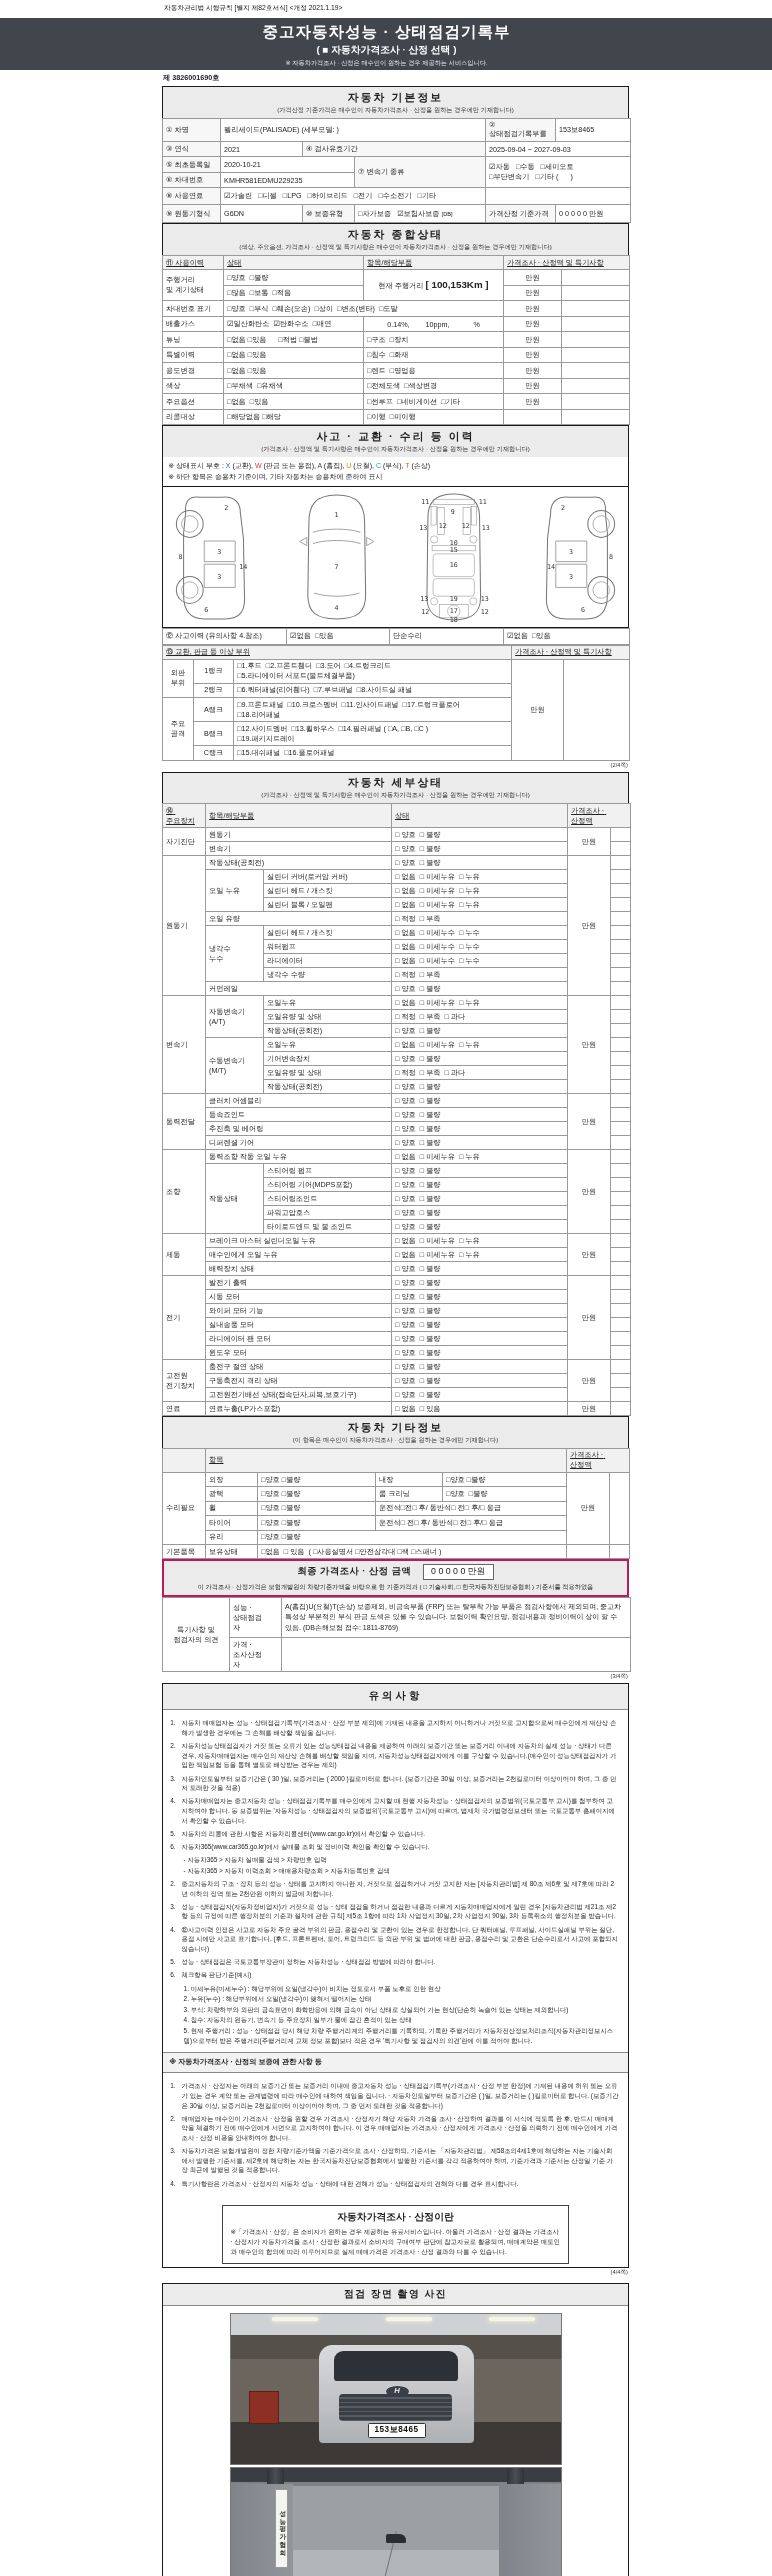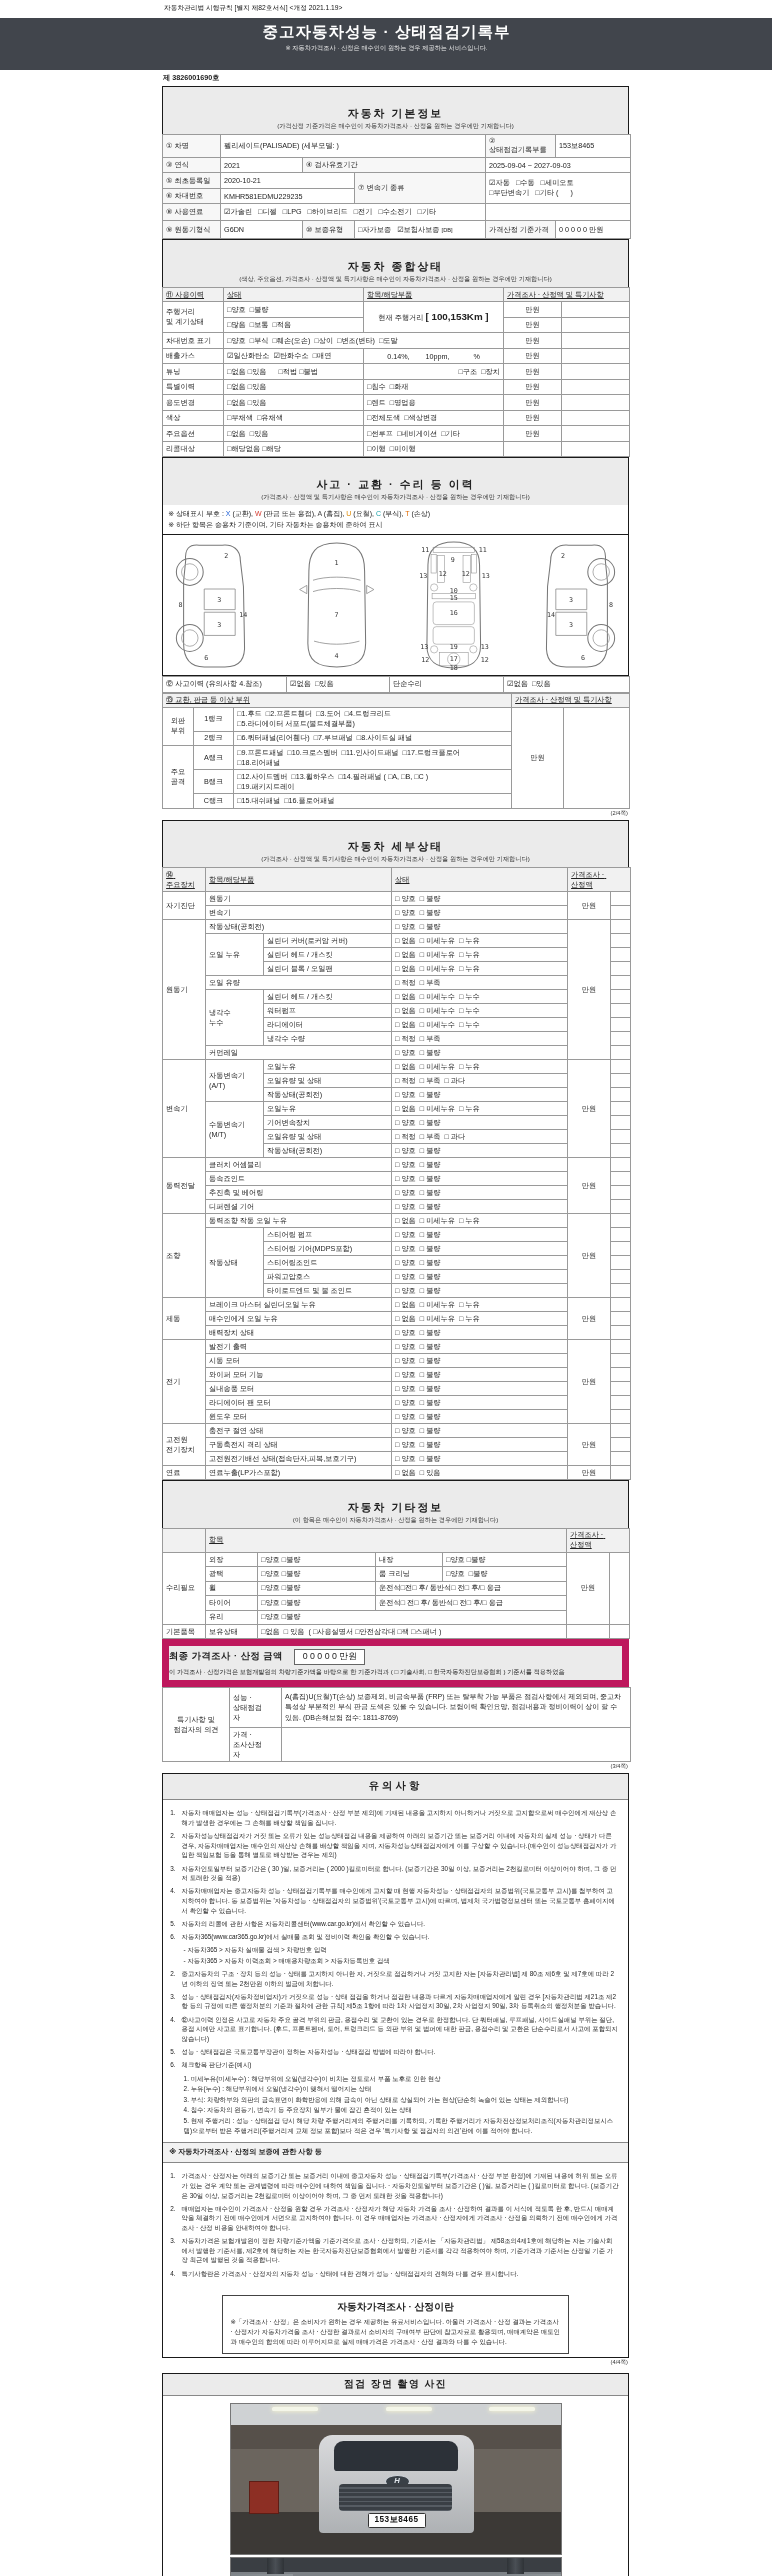--- a/index.html
+++ b/index.html
@@ -6,38 +6,38 @@
   .page{position:relative;width:773px;height:2576px;background:#fff;overflow:hidden;
         font-family:"Liberation Sans","DejaVu Sans",sans-serif;color:#222;}
   .topnote{position:absolute;left:164px;top:4.1px;font-size:6.7px;color:#111;}
   .band{position:absolute;left:0;top:17.5px;width:773px;height:52px;background:#41454c;color:#fff;text-align:center;}
   .band .t1{font-size:15.5px;font-weight:bold;letter-spacing:1px;padding-top:4.1px;}
   .band .t2{font-size:9.8px;font-weight:bold;margin-top:1.5px;}
   .band .t3{font-size:6.2px;color:#e8e8e8;margin-top:1.5px;}
   .doc{position:absolute;left:162px;top:72px;width:467px;}
   .docno{font-size:7.2px;font-weight:bold;margin:1px 0 3.1px 1px;}
   .sech{background:#ebebeb;border:1px solid #1a1a1a;border-bottom:none;text-align:center;padding:3.6px 0 3.1px 0;}
-  .sech .st{font-size:10.8px;font-weight:bold;letter-spacing:2.1px;margin-top:16px;}
+  .sech .st{font-size:10.8px;font-weight:bold;letter-spacing:2.1px;}
   .sech .ss{font-size:6.2px;margin-top:1px;color:#333;}
   table{border-collapse:collapse;width:467px;table-layout:fixed;}
   td,th{border:0.5px solid #9a9a9a;font-size:7.2px;padding:1.5px 3.1px;vertical-align:middle;
         overflow:hidden;white-space:pre-wrap;word-break:keep-all;}
   .otb{border:1px solid #1a1a1a;}
   .lab{background:#f7f7f7;}
   .cen{text-align:center;}
   .amt{text-align:center;color:#333;}
   .hd{background:#f1f1f1;font-size:7.2px;text-decoration:underline;}
   .big{font-size:9.8px;font-weight:bold;}
   .pgmark{font-size:5.7px;text-align:right;color:#333;padding:1px 1px 2.1px 0;}
   .legend{border:1px solid #1a1a1a;border-top:none;font-size:7px;padding:4.1px 5.2px;line-height:1.5;}
   .diagwrap{border:1px solid #1a1a1a;border-top:none;height:140px;position:relative;display:flex;justify-content:space-around;align-items:center;}
   .dg{position:relative;width:106px;height:130px;}
   .dg svg{position:absolute;left:0;top:0;}
   .n{position:absolute;font-size:6.7px;color:#333;font-family:"DejaVu Sans Mono",monospace;}
-  .finband{background:#ebebeb;border:7px solid #be185d;padding:3.1px 0 3.6px 0;}
+  .finband{background:#ebebeb;border:2px solid #be185d;text-align:center;padding:3.1px 0 3.6px 0;}
   .finband .fl{font-size:9.3px;font-weight:bold;letter-spacing:0.5px;}
   .finband .fa{display:inline-block;border:0.5px solid #666;background:#fff;padding:1px 7.2px;margin-left:9.3px;font-size:8.8px;}
   .finband .fn{font-size:6.2px;margin-top:2.1px;}
   .noteswrap{border:1px solid #1a1a1a;}
   .ntitle{background:#ebebeb;text-align:center;font-size:10.3px;font-weight:bold;letter-spacing:3.1px;padding:5.2px 0;border-bottom:0.5px solid #888;}
   .nband{background:#f2f2f2;font-size:7.2px;font-weight:bold;padding:4.1px 6.2px;border-bottom:0.5px solid #888;}
   .nlist{padding:5.2px 9.3px 6.2px 7.2px;}
   .ni{display:flex;font-size:6.4px;line-height:1.5;margin:3.6px 0;color:#1b1b1b;}
   .ni .no{width:11.3px;flex:none;}
   .ni .tx{flex:1;}
@@ -71,20 +71,21 @@
 </style>
 </head>
 <body>
 
 <div class="page">
 
   <div class="topnote">자동차관리법 시행규칙 [별지 제82호서식] &lt;개정 2021.1.19&gt;</div>
 
   <div class="band">
     <div class="t1">중고자동차성능 · 상태점검기록부</div>
+    <div class="t2">( ■ 자동차가격조사 · 산정 선택 )</div>
     <div class="t3">※ 자동차가격조사 · 산정은 매수인이 원하는 경우 제공하는 서비스입니다.</div>
   </div>
 
   <div class="doc">
 
     <div class="docno">제 3826001690호</div>
 
     <div class="sech">
       <div class="st">자동차 기본정보</div>
       <div class="ss">(가격산정 기준가격은 매수인이 자동차가격조사 · 산정을 원하는 경우에만 기재합니다)</div>
@@ -178,21 +179,21 @@
       <tr style="height:15.5px">
         <td>배출가스</td>
         <td>☑일산화탄소  ☑탄화수소  □매연</td>
         <td class="cen">0.14%,        10ppm,            %</td>
         <td class="amt">만원</td>
         <td></td>
       </tr>
       <tr style="height:15.5px">
         <td>튜닝</td>
         <td>□없음 □있음      □적법 □불법</td>
-        <td style="text-align:right">□구조  □장치</td>
+        <td style="text-align:left">□구조  □장치</td>
         <td class="amt">만원</td>
         <td></td>
       </tr>
       <tr style="height:15.5px">
         <td>특별이력</td>
         <td>□없음 □있음</td>
         <td>□침수  □화재</td>
         <td class="amt">만원</td>
         <td></td>
       </tr>

